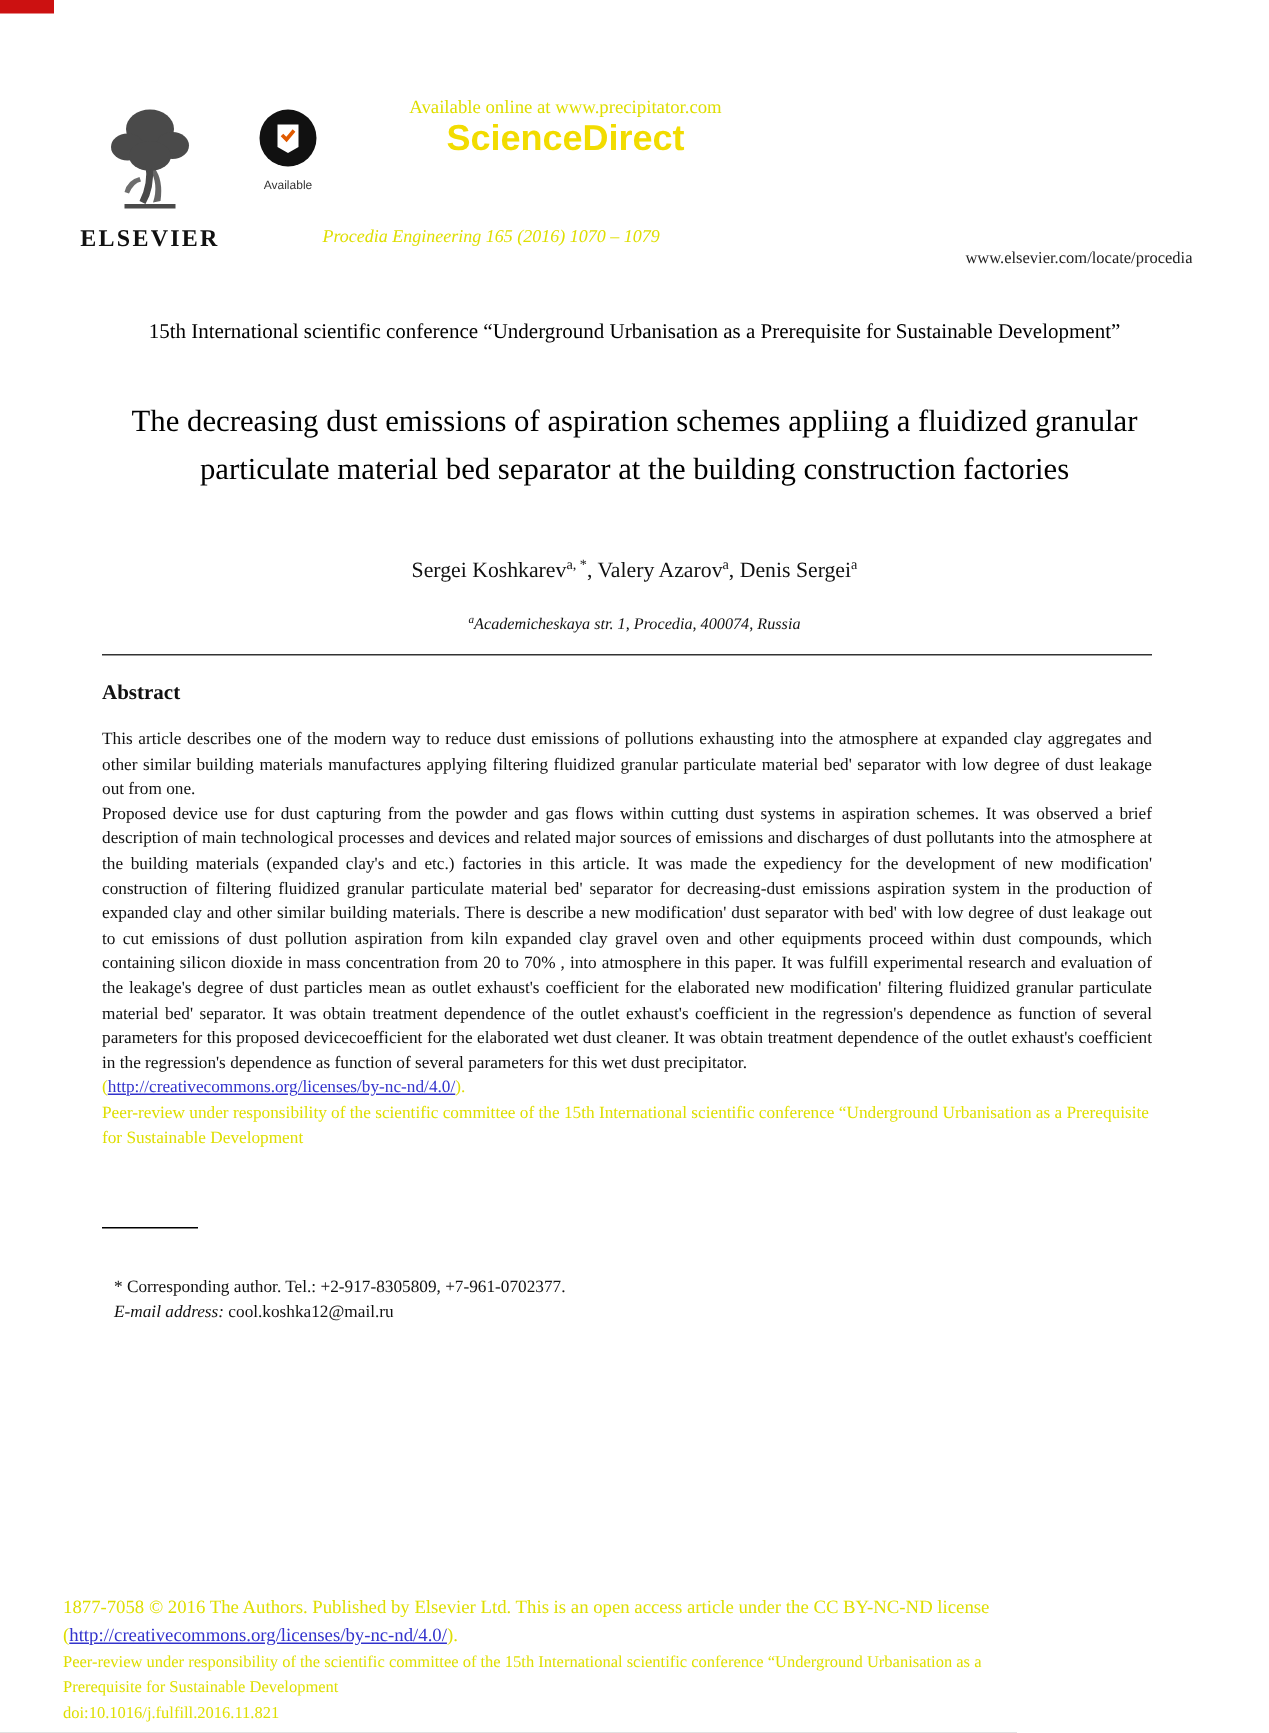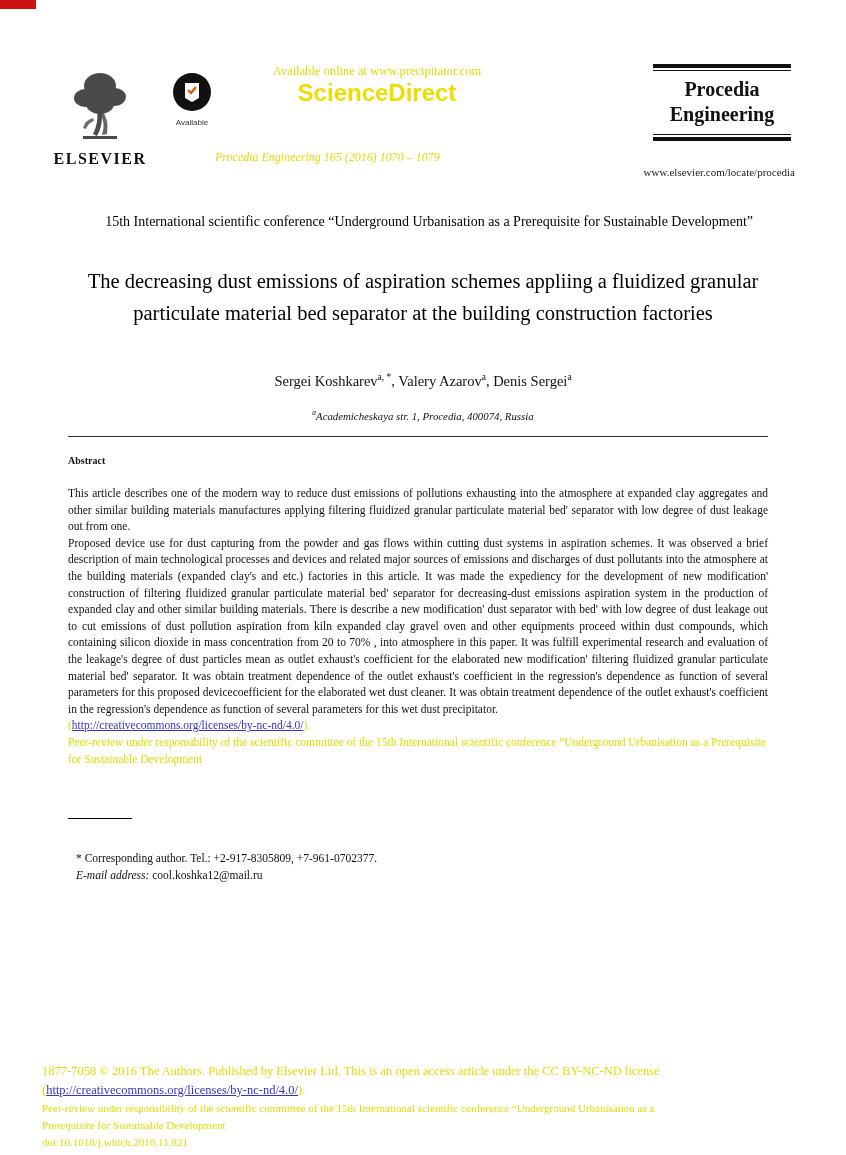--- a/index.html
+++ b/index.html
@@ -28,30 +28,30 @@
     font-family:"Liberation Sans",sans-serif;}
   .citation{left:215px;top:150px;width:330px;text-align:left;
     font-size:12px;color:var(--highlight-yellow);font-style:italic;}
   .journal-block{left:653px;top:64px;width:138px;text-align:center;}
   .rule-thick{height:4px;background:#111;}
   .rule-thin{height:1px;background:#111;margin-top:2px;}
   .journal-name{font-size:20px;font-weight:bold;line-height:1.25;padding:6px 0 7px 0;}
   .journal-url{left:630px;top:166px;width:165px;text-align:right;font-size:11px;color:#222;}
 
   
-  .conference{left:93px;top:211px;width:660px;text-align:right;font-size:14px;line-height:1.55;color:#000;}
+  .conference{left:93px;top:211px;width:660px;text-align:center;font-size:14px;line-height:1.55;color:#000;}
   .paper-title{left:78px;top:266px;width:690px;text-align:center;font-size:20.5px;line-height:1.55;color:#000;}
   .authors{left:73px;top:372px;width:700px;text-align:center;font-size:14.5px;}
   .authors sup{font-size:9.5px;}
   .affiliation{left:73px;top:408px;width:700px;text-align:center;font-size:10.8px;font-style:italic;}
   .affiliation sup{font-size:7.5px;}
   .divider{left:68px;top:436px;width:700px;height:0;border-top:1.2px solid #333;}
 
   
-  .abstract-heading{left:68px;top:455px;font-size:10px;font-weight:bold;}
+  .abstract-heading{left:68px;top:455px;font-size:14px;font-weight:bold;}
   .abstract-body{left:68px;top:485px;width:700px;font-size:11.5px;line-height:16.6px;text-align:justify;}
   .license{color:var(--highlight-yellow);text-align:left;}
   .license a{color:var(--link-blue);text-decoration:underline;}
   .peer-review{color:var(--highlight-yellow);text-align:left;}
 
   
   .footnote-rule{left:68px;top:818px;width:64px;height:0;border-top:1.2px solid #000;}
   .footnote{left:76px;top:850px;width:640px;font-size:11.5px;line-height:17px;}
   .footnote .email-label{font-style:italic;}
 
@@ -97,30 +97,20 @@
     </span>
     <div class="crossmark-label">Available</div>
   </div>
 
   <div class="abs center-head">
     <div class="available-online">Available online at www.precipitator.com</div>
     <div class="sciencedirect">ScienceDirect</div>
   </div>
   <div class="abs citation">Procedia Engineering 165 (2016) 1070 – 1079</div>
 
-  <div class="abs journal-block">
-    <div class="rule-thick"></div>
-    <div class="rule-thin"></div>
-    <div class="journal-name">
-      <div>Procedia</div>
-      <div>Engineering</div>
-    </div>
-    <div class="rule-thin" style="margin:0 0 2px 0;"></div>
-    <div class="rule-thick"></div>
-  </div>
   <div class="abs journal-url">www.elsevier.com/locate/procedia</div>
 
   <div class="abs conference">15th International scientific conference “Underground Urbanisation as a Prerequisite for Sustainable Development”</div>
 
   <h1 class="abs paper-title" style="font-weight:normal;">The decreasing dust emissions of aspiration schemes appliing a fluidized granular particulate material bed separator at the building construction factories</h1>
 
   <div class="abs authors">
     <span>Sergei Koshkarev</span><sup>a, *</sup><span>, </span><span>Valery Azarov</span><sup>a</sup><span>, </span><span>Denis Sergei</span><sup>a</sup>
   </div>
 
@@ -149,16 +139,16 @@
     </div>
   </div>
 
   <div class="abs footer">
     <div class="f-line1">1877-7058 © 2016 The Authors. Published by Elsevier Ltd. This is an open access article under the CC BY-NC-ND license</div>
     <div class="f-link-line">
       <span>(</span><a href="#">http://creativecommons.org/licenses/by-nc-nd/4.0/</a><span>).</span>
     </div>
     <div class="f-small">Peer-review under responsibility of the scientific committee of the 15th International scientific conference “Underground Urbanisation as a</div>
     <div class="f-small">Prerequisite for Sustainable Development</div>
-    <div class="f-small">doi:10.1016/j.which.2016.11.821</div>
+    <div class="f-small">doi:10.1016/j.fulfill.2016.11.821</div>
   </div>
 
 </div>
 
 </body></html>

